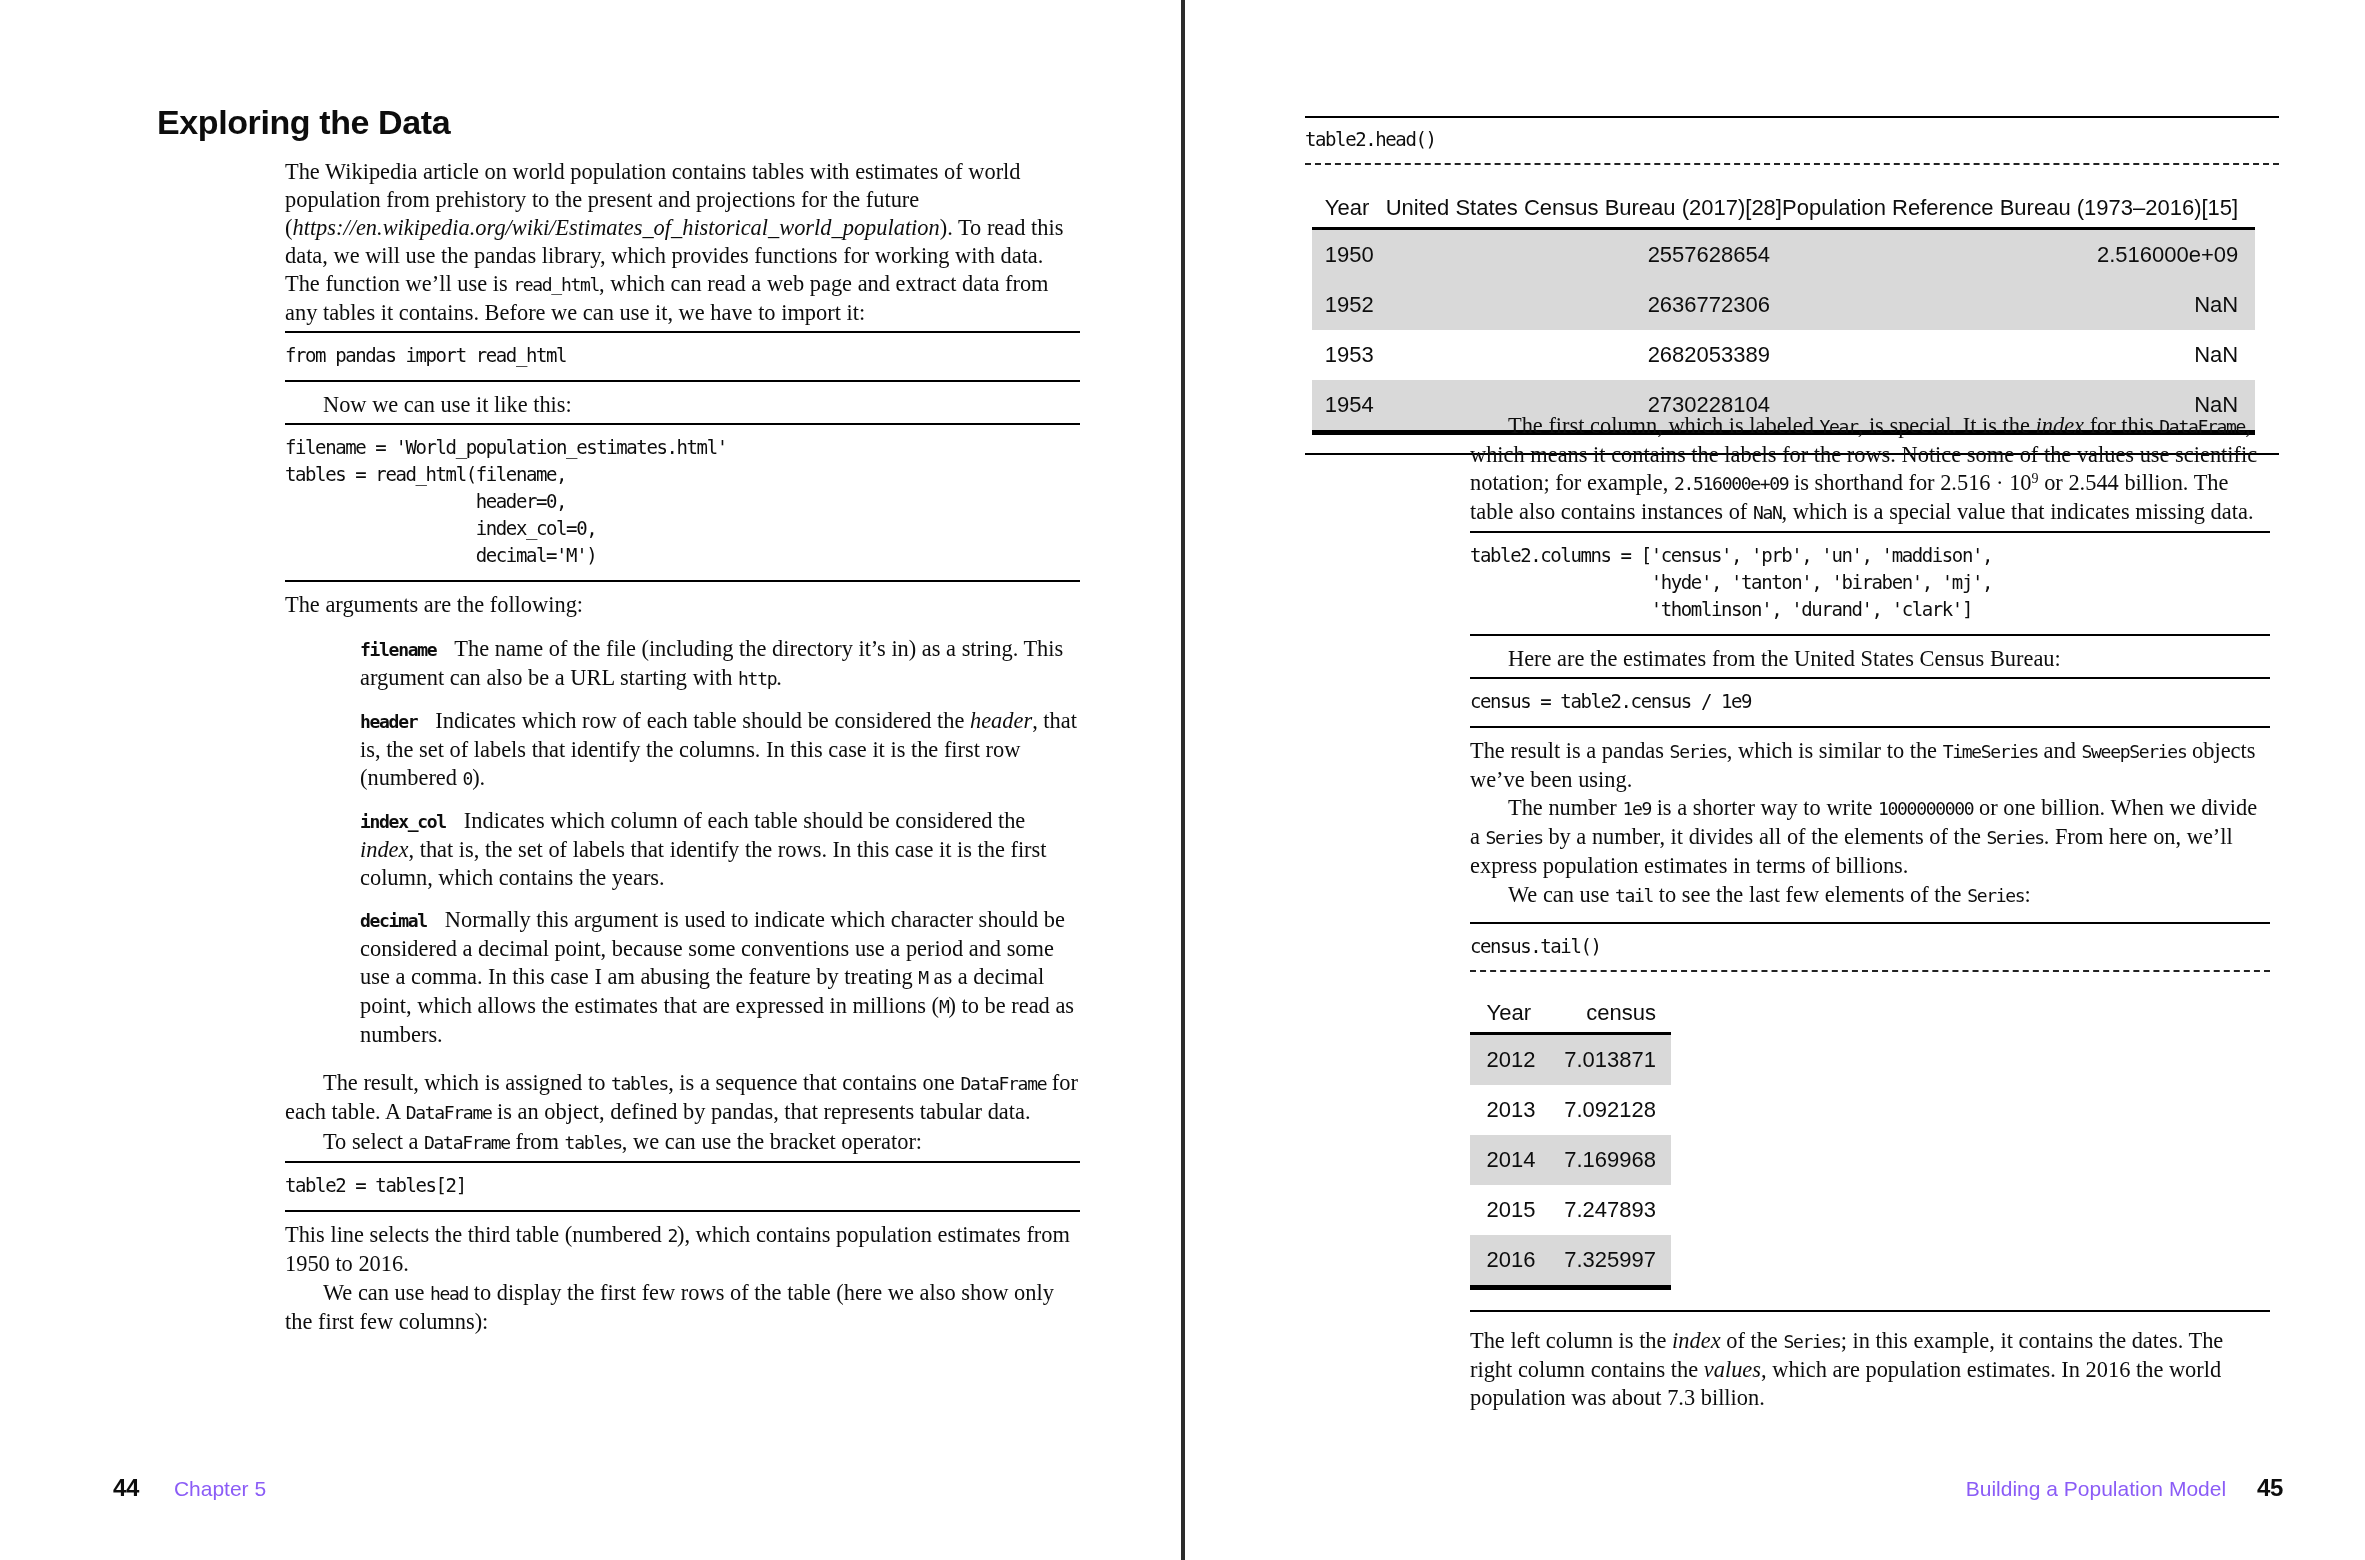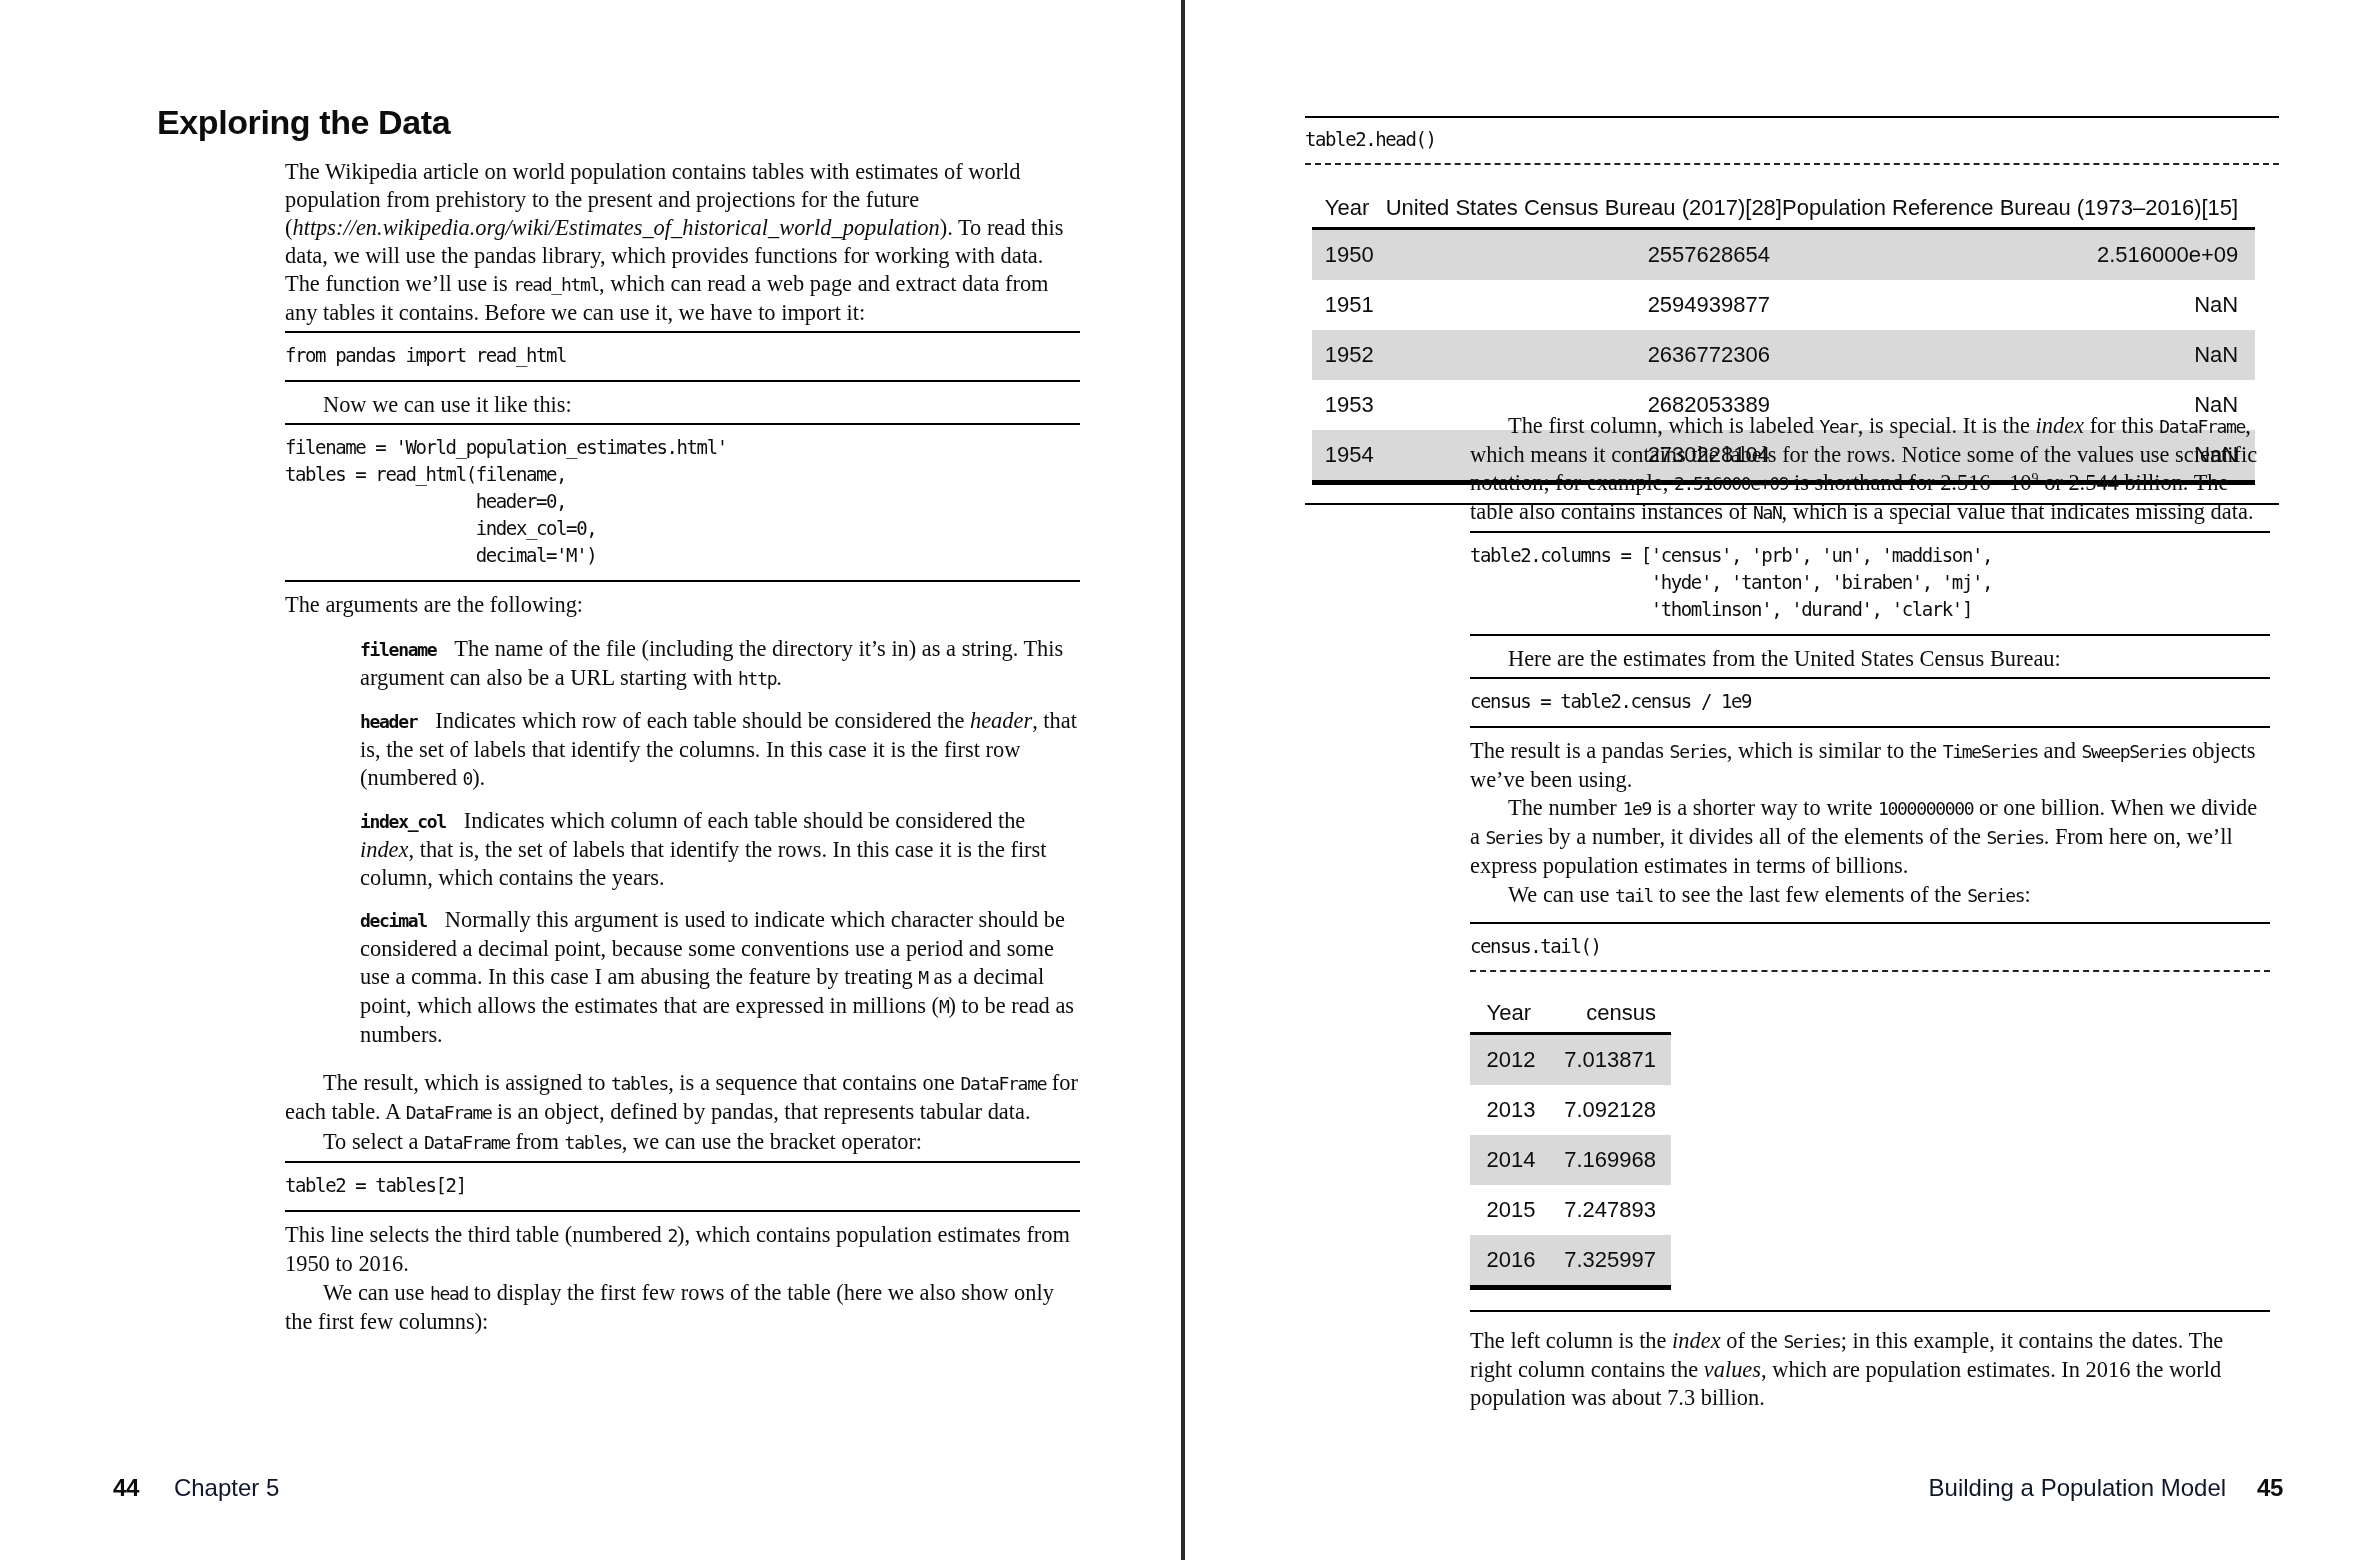--- a/index.html
+++ b/index.html
@@ -68,21 +68,21 @@
               padding:9px 0 20px 0; margin:11.6px 0 15px 0; }
   .tail-table { width:201px; margin:26.5px 0 0 0; }
   .tail-table .c1 { width:87px; text-align:left; padding-left:16.6px; }
   .tail-table .c2 { text-align:right; padding-right:15px; }
 
   
   .footer { position:absolute; top:1474px; font-family:"Liberation Sans", sans-serif; }
   .footer-left  { left:113px; }
   .footer-right { right:83px; text-align:right; }
   .pagenum { font-weight:bold; font-size:24px; letter-spacing:-0.4px; }
-  .runhead { font-size:24px; color:#0f172a; }
+  .runhead { font-size:21px; color:#8b5cf6; }
   .footer-left  .runhead { margin-left:35px; }
   .footer-right .runhead { margin-right:31px; }
 </style>
 </head>
 <body>
 
 <div class="spread">
   <div class="divider"></div>
 
   <section class="page-left">
@@ -150,25 +150,20 @@
             <th class="c2">United States Census Bureau (2017)[28]</th>
             <th class="c3">Population Reference Bureau (1973–2016)[15]</th>
           </tr>
         </thead>
         <tbody>
           <tr class="g">
             <td class="c1">1950</td>
             <td class="c2">2557628654</td>
             <td class="c3">2.516000e+09</td>
           </tr>
-          <tr>
-            <td class="c1">1951</td>
-            <td class="c2">2594939877</td>
-            <td class="c3">NaN</td>
-          </tr>
           <tr class="g">
             <td class="c1">1952</td>
             <td class="c2">2636772306</td>
             <td class="c3">NaN</td>
           </tr>
           <tr>
             <td class="c1">1953</td>
             <td class="c2">2682053389</td>
             <td class="c3">NaN</td>
           </tr>

